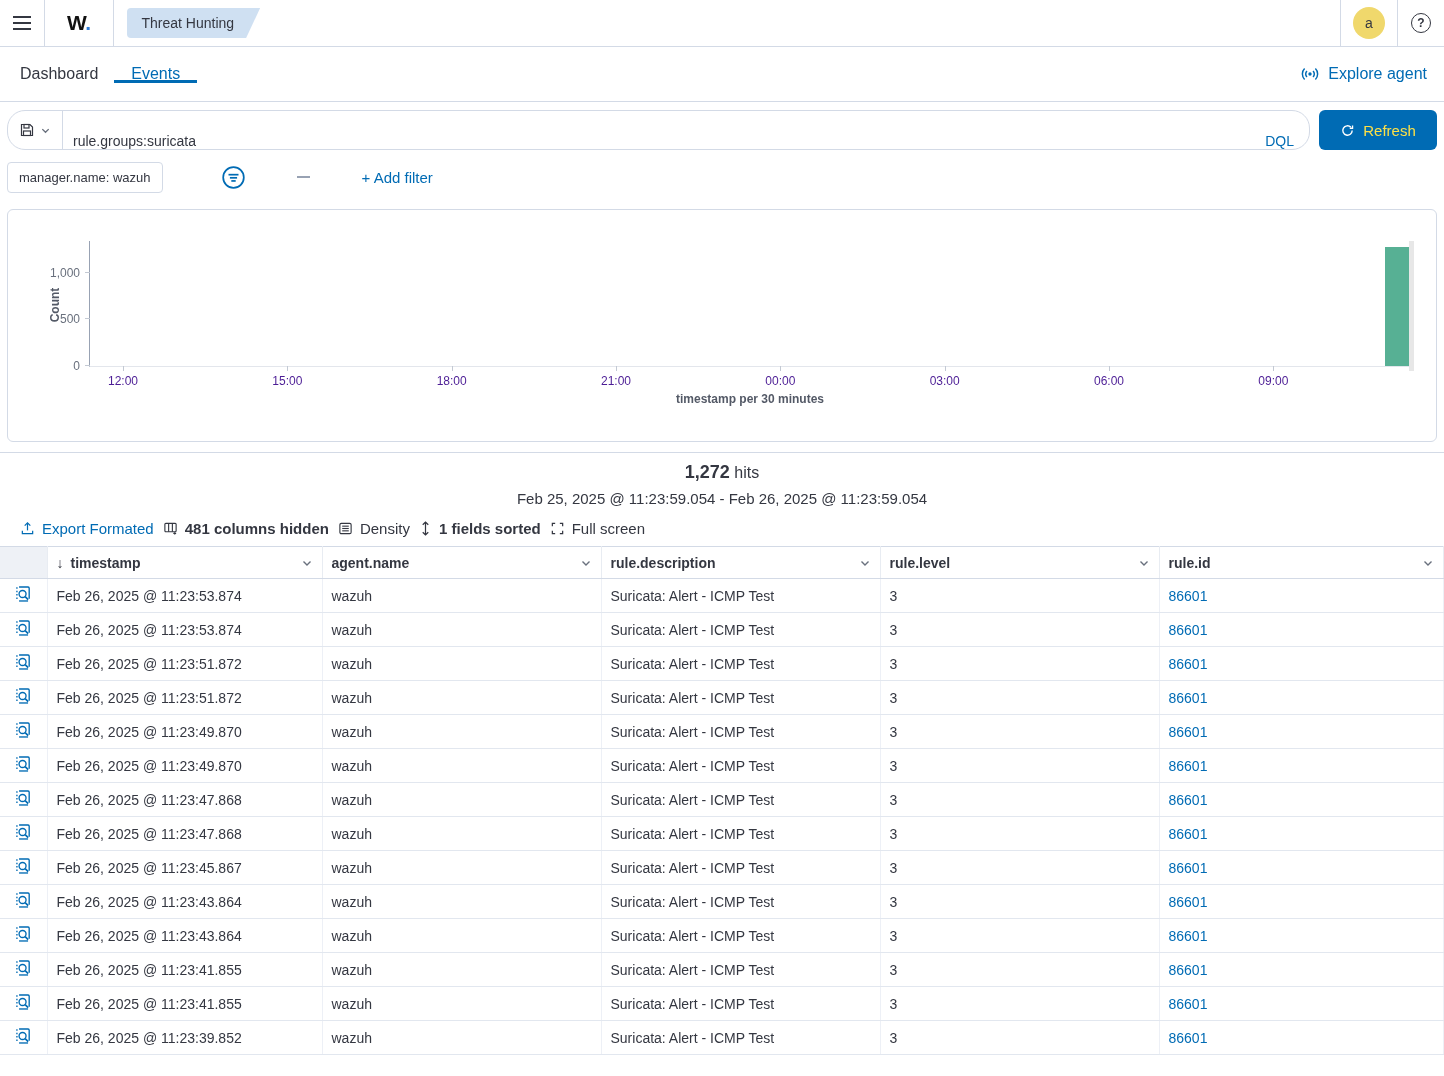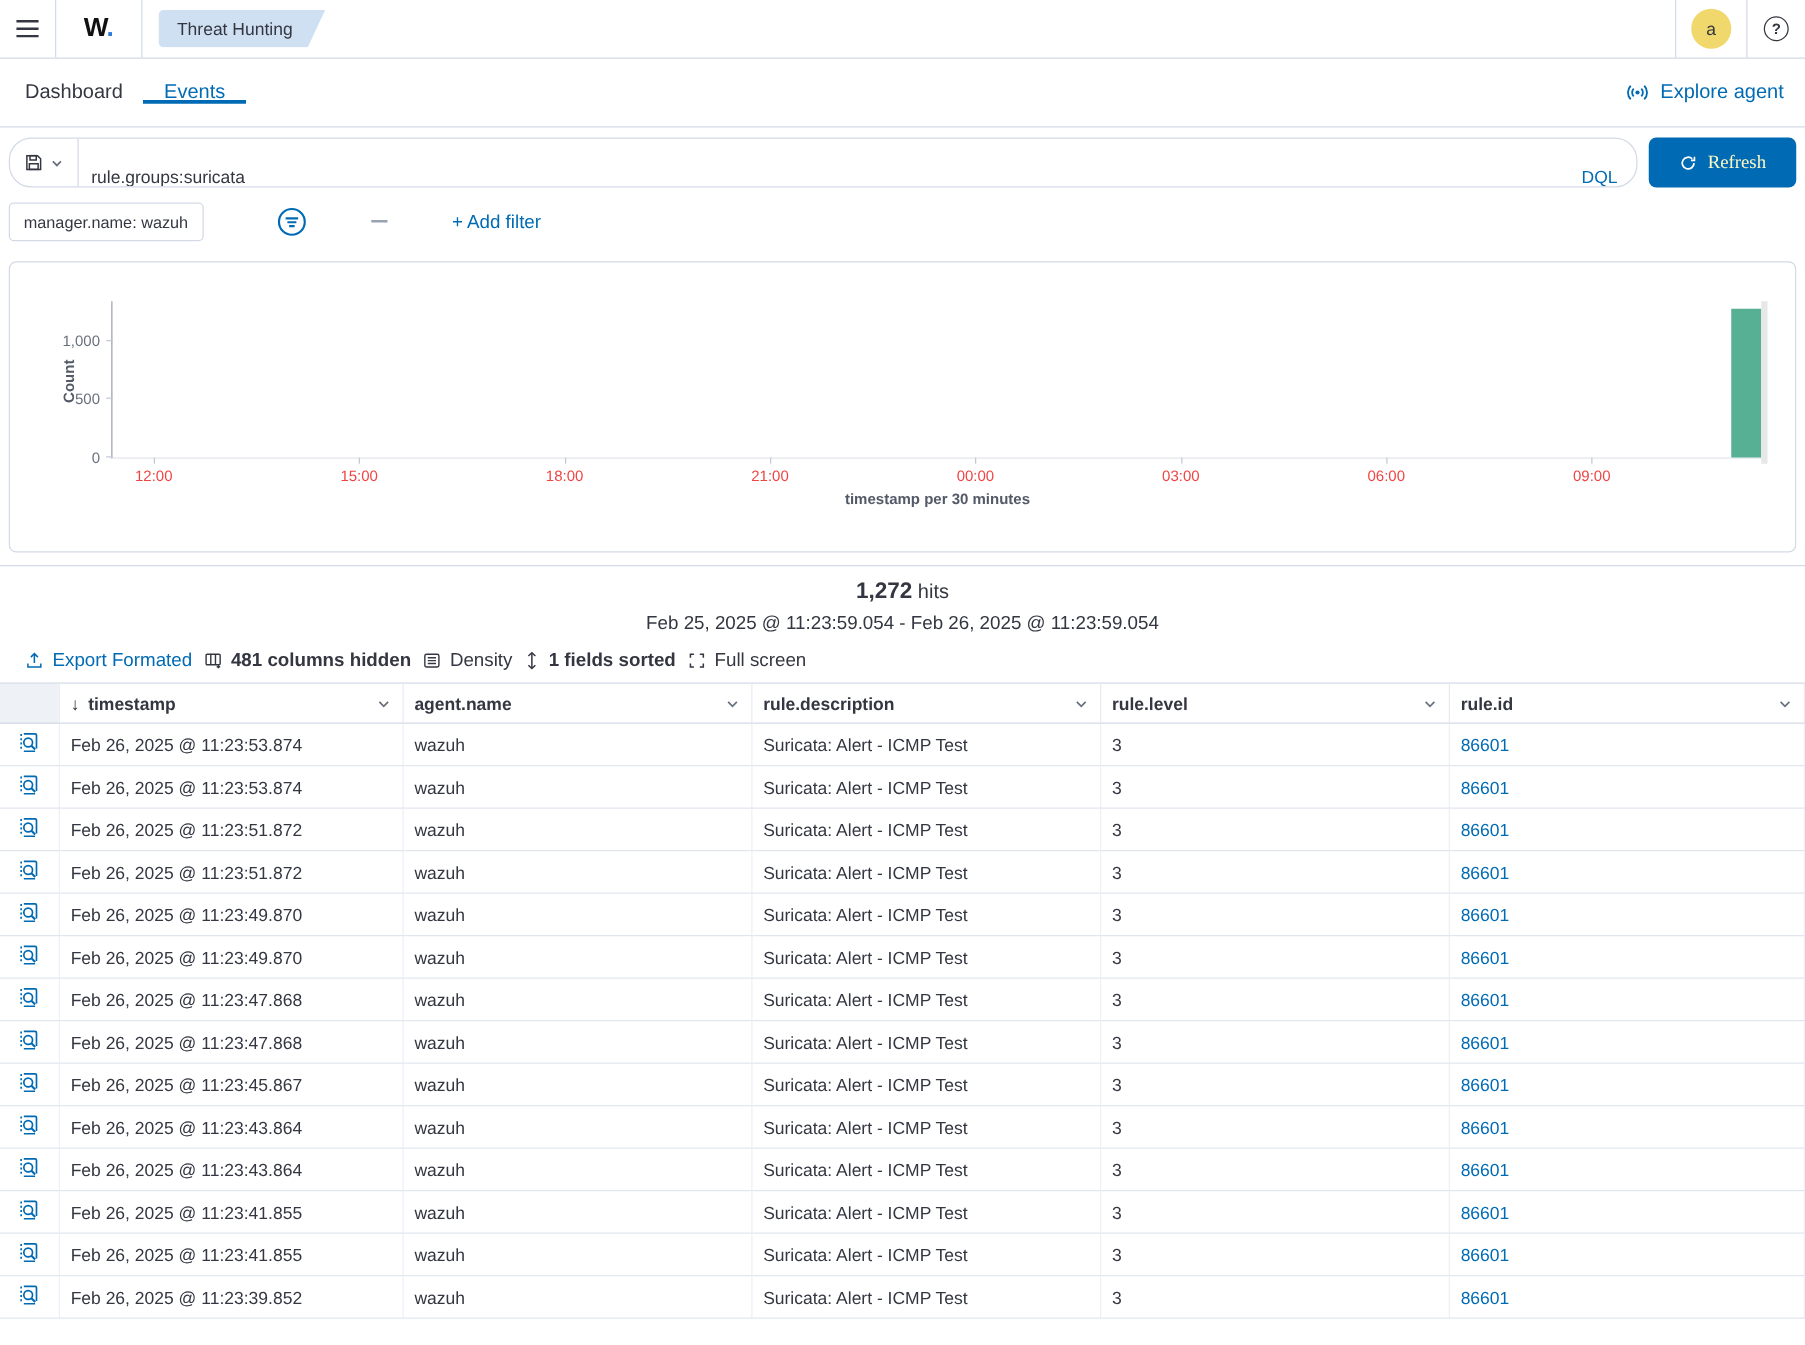--- a/index.html
+++ b/index.html
@@ -32,39 +32,39 @@
   
   .query-row { display:flex; align-items:center; margin:8px 7px 0; gap:9px; }
   .query-bar { flex:1; height:40px; display:flex; align-items:flex-end; border:1px solid #d3dae6; border-radius:18px; background:#fff; overflow:hidden; }
   .query-accessory { width:55px; height:100%; border-right:1px solid #d3dae6; display:flex; align-items:center; justify-content:center; gap:5px; cursor:pointer; }
   .query-input { flex:1; border:none; outline:none; font-size:14px; padding:0 10px; color:#343741; font-family:inherit; background:transparent; }
   .dql-btn { padding:0 15px; color:#006BB4; font-size:14px; background:none; border:none; font-family:inherit; cursor:pointer; }
   .date-box { width:470px; height:40px; border:1px solid #d3dae6; border-radius:6px; display:flex; align-items:center; background:#fff; }
   .date-accessory { width:48px; height:100%; border-right:1px solid #d3dae6; display:flex; align-items:center; justify-content:center; gap:4px; cursor:pointer; }
   .date-range { flex:1; padding:0 14px; font-size:14px; cursor:pointer; }
   .show-dates { padding:0 12px; color:#006BB4; font-size:14px; background:none; border:none; font-family:inherit; cursor:pointer; }
-  .refresh-btn { width:118px; height:40px; background:#006BB4; color:#fef9c3; border:none; border-radius:6px;
-    font-size:15px; font-family:Liberation Serif, serif; display:flex; align-items:center; justify-content:center; gap:8px; cursor:pointer; }
+  .refresh-btn { width:118px; height:40px; background:#006BB4; color:#fde047; border:none; border-radius:6px;
+    font-size:15px; font-family:Liberation Sans, sans-serif; display:flex; align-items:center; justify-content:center; gap:8px; cursor:pointer; }
 
   
   .filter-row { display:flex; align-items:center; margin:10px 7px 0; height:34px;gap:43px; }
   .filter-pill { border:1px solid #d3dae6; border-radius:4px; background:#fff; padding:7px 11px; font-size:13px; cursor:pointer; }
   .filter-options { margin-left:15px; }
   .filter-dash { width:13px; height:2px; background:#98a2b3; margin:0 9px 0 8px; }
   .add-filter { color:#006BB4; font-size:15px; background:none; border:none; font-family:inherit; cursor:pointer; }
 
   
   .chart-panel { margin:15px 7px 0; height:233px; border:1px solid #d3dae6; border-radius:6px; background:#fff; position:relative; }
   .plot { position:absolute; left:81px; top:33px; width:1321px; height:124px;
     border-left:1px solid #98a2b3; border-bottom:1px solid #e3e6ec; }
   .y-tick-label { position:absolute; right:calc(100% + 10px); transform:translateY(50%); font-size:12px; color:#69707D; white-space:nowrap; }
   .y-tick-mark { position:absolute; right:100%; width:5px; height:1px; background:#c3c9d3; }
   .plot-top-tick { position:absolute; left:-1px; top:-2px; width:1px; height:2px; background:#98a2b3; }
   .x-tick-mark { position:absolute; top:100%; width:1px; height:5px; background:#c3c9d3; }
-  .x-tick-label { position:absolute; top:calc(100% + 8px); transform:translateX(-50%); font-size:12px; color:#ef4444; }
+  .x-tick-label { position:absolute; top:calc(100% + 8px); transform:translateX(-50%); font-size:12px; color:#4c1d95; }
   .ylabel { position:absolute; left:-52px; top:50%; transform:translate(0,-50%) rotate(-90deg); transform-origin:center;
     font-size:12px; font-weight:700; color:#535966; }
   .xlabel { position:absolute; top:calc(100% + 26px); left:50%; transform:translateX(-50%);
     font-size:12px; font-weight:700; color:#535966; }
   .histogram-bar { position:absolute; bottom:0; width:24px; }
   .partial-band { position:absolute; top:-2px; bottom:-5px; width:5px; left:calc(98.1% + 24px); background:#e7e7e7; }
 
   
   .results { margin-top:10px; border-top:1px solid #d3dae6; background:#fff; }
   .hits-line { text-align:center; padding-top:9px; font-size:16px; }

